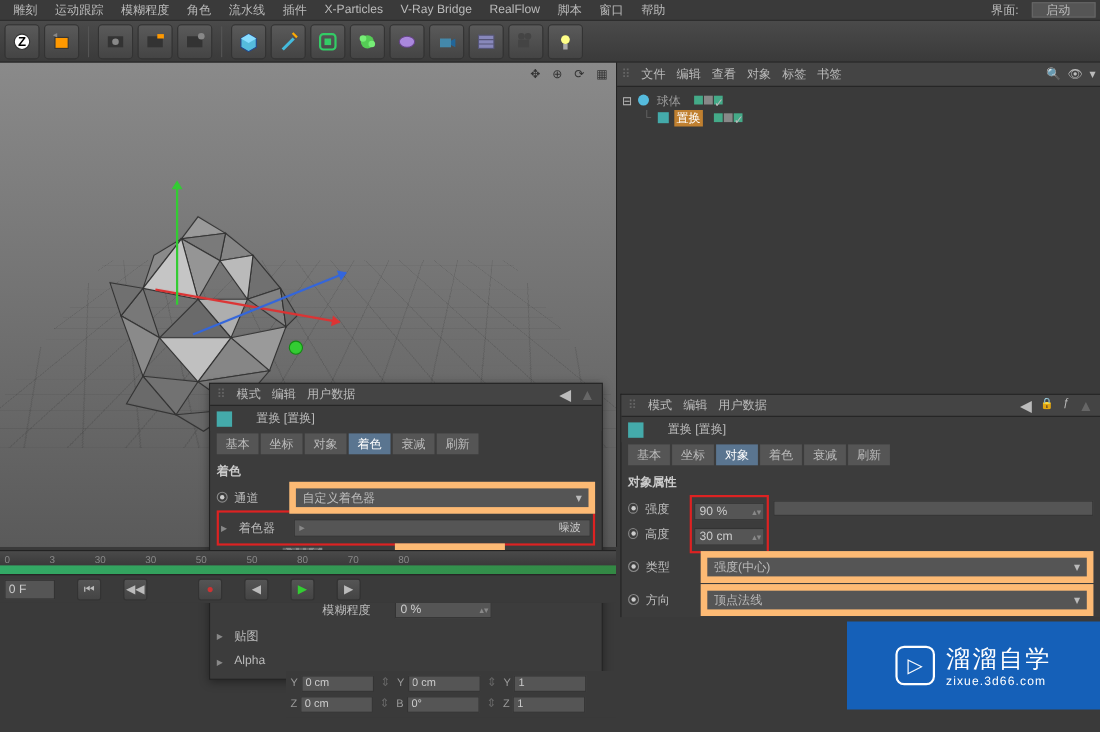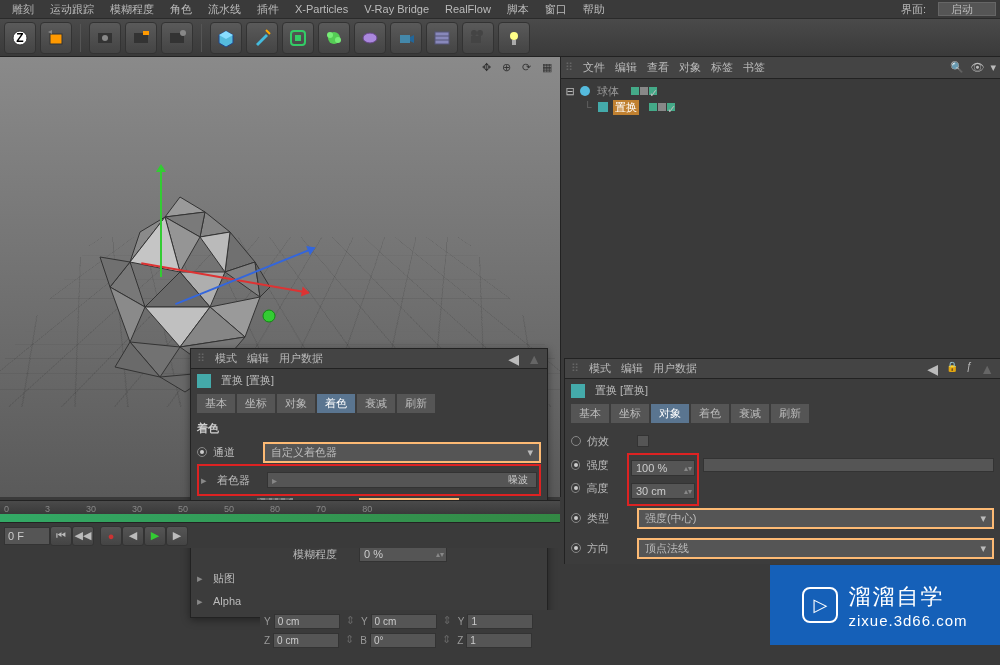--- a/index.html
+++ b/index.html
@@ -29,59 +29,59 @@
 .hier-row .name { color: #999; padding: 0 2px; }
 .hier-row .name.selected { background: #c08030; color: #fff; }
 .hier-row .dots { margin-left: 6px; display:flex; gap:1px; }
 .dot { width: 8px; height: 8px; }
 .dot.g { background: #4a8; }
 .dot.chk { background: #4a8; }
 
 .floating-panel { position: absolute; background: #3c3c3c; border: 1px solid #222; box-shadow: 0 2px 8px rgba(0,0,0,.4); }
 .fp-header { height: 20px; background: #444; display: flex; align-items: center; padding: 0 6px; gap: 10px; font-size: 11px; border-bottom: 1px solid #222; }
 .fp-header .arrows { margin-left: auto; display: flex; gap: 8px; font-size: 14px; }
-.fp-title-row { display: flex; align-items: center; padding: 4px 6px; gap: 10px; background: #3c3c3c; }
+.fp-title-row { display: flex; align-items: center; padding: 4px 6px; gap: 22px; background: #3c3c3c; }
 .fp-title-row .cube { width: 14px; height: 14px; background: #4aa; }
 .fp-tabs { display: flex; gap: 2px; padding: 2px 6px; }
 .fp-tab { background: #555; padding: 2px 8px; cursor: pointer; font-size: 11px; }
 .fp-tab.active { background: #5a7590; color: #fff; }
 .fp-section { padding: 4px 6px; }
 .fp-section-title { color: #ccc; padding: 2px 0 4px 0; font-weight: bold; }
 .fp-row { display: flex; align-items: center; height: 22px; gap: 6px; margin: 1px 0; }
 .fp-row .radio { width: 10px; height: 10px; border: 1px solid #888; border-radius: 50%; display:inline-block; position:relative; }
 .fp-row .radio.on::after { content:''; position:absolute; left:2px; top:2px; width:4px; height:4px; background:#ccc; border-radius:50%; }
 .fp-row .label { width: 44px; }
-.fp-row .dd { background: #555; border: 2px solid #fdba74; padding: 1px 6px; flex:1; display:flex; align-items:center; }
+.fp-row .dd { background: #555; border: 6px solid #fdba74; padding: 1px 6px; flex:1; display:flex; align-items:center; }
 .fp-row .dd .arr { margin-left:auto; }
 .fp-row .bar { flex:1; height: 16px; background: #555; border: 1px solid #333; display:flex; align-items:center; justify-content:center; color:#ccc; font-size:10px; position:relative; }
 .fp-row .spin { width: 88px; height: 16px; background: #555; border: 1px solid #333; display:flex; align-items:center; padding: 0 4px; color:#ccc; position:relative; }
 .fp-row .spin .upd { position:absolute; right:2px; font-size:8px; color:#888; }
 .fp-row .tri { color:#888; width:10px; }
 .red-box { border: 2px solid #d22; padding: 2px; }
 .noise-thumb { width: 36px; height: 36px; background: repeating-conic-gradient(#888 0deg 10deg, #666 10deg 20deg); margin:2px 0 2px 60px; }
 
 .bottom-right-panel { position: absolute; right:0; top:358px; width: 436px; background:#3c3c3c; border-top:1px solid #222; border-left:1px solid #222; }
 
 .timeline { position: absolute; left:0; top: 500px; width: 560px; background:#3a3a3a; }
 .tl-ruler { height: 14px; background: linear-gradient(#4a4a4a,#3a3a3a); display:flex; font-size:9px; color:#888; align-items:flex-end; padding: 0 4px; gap:36px; border-top:1px solid #222; }
 .tl-track { height: 8px; background: linear-gradient(90deg,#3a6,#384); }
-.tl-controls { height: 26px; display:flex; align-items:center; gap:0; padding:2px 4px; background:#3a3a3a; border-top:1px solid #222; }
+.tl-controls { height: 26px; display:flex; align-items:center; gap:20px; padding:2px 4px; background:#3a3a3a; border-top:1px solid #222; }
 .tl-field { width:46px; height:18px; background:#555; border:1px solid #333; color:#ccc; padding:0 3px; display:flex; align-items:center; }
 .tl-btn { width:22px; height:20px; background:linear-gradient(#555,#444); border:1px solid #333; border-radius:3px; display:flex; align-items:center; justify-content:center; cursor:pointer; }
 
 .coord-bar { position: absolute; left: 260px; top: 610px; width: 300px; display:flex; flex-wrap:wrap; gap:2px 6px; background:#3a3a3a; padding:4px; }
 .coord-item { display:flex; align-items:center; gap:3px; }
 .coord-item .lbl { color:#999; font-size:10px; }
 .coord-item input { width:66px; height:15px; background:#555; border:1px solid #333; color:#ccc; font-size:10px; padding:0 3px; }
 
 .watermark { position:absolute; right:0; bottom:20px; width:230px; height:80px; background:#1560b8; display:flex; align-items:center; justify-content:center; gap:10px; color:#fff; }
 .watermark .logo { width:36px; height:36px; border:2px solid #fff; border-radius:8px; display:flex; align-items:center; justify-content:center; font-size:18px; }
 .watermark .txt { display:flex; flex-direction:column; }
 .watermark .txt .big { font-size:22px; letter-spacing:2px; }
-.watermark .txt .small { font-size:15px; letter-spacing:1px; }
+.watermark .txt .small { font-size:11px; letter-spacing:1px; }
 
 .slider-long { flex:1; height:14px; background:#555; border:1px solid #333; }
 .checkbox { width:12px; height:12px; background:#555; border:1px solid #333; }
 
 
 .grid-floor { position:absolute; inset:0; background:
   linear-gradient(#8a8a8a,#5a5a5a);
 }
 .grid-floor::before { content:''; position:absolute; inset:0;
   background-image:
@@ -401,40 +401,36 @@
   </div>
   <div class="fp-tabs">
     <div class="fp-tab">基本</div>
     <div class="fp-tab">坐标</div>
     <div class="fp-tab active">对象</div>
     <div class="fp-tab">着色</div>
     <div class="fp-tab">衰减</div>
     <div class="fp-tab">刷新</div>
   </div>
   <div class="fp-section">
-    <div class="fp-row">
-      <span class="radio"></span>
-      <span class="label">仿效</span>
-      <span class="checkbox"></span>
-    </div>
+    <div class="fp-section-title">对象属性</div>
     <div style="display:flex;align-items:flex-start;gap:0;">
       <div style="width:56px;">
         <div class="fp-row">
             <span class="radio on"></span>
             <span class="label">强度</span>
           </div>
         <div class="fp-row">
             <span class="radio on"></span>
             <span class="label">高度</span>
           </div>
       </div>
       <div class="red-box" style="padding:1px 2px;">
         <div class="fp-row">
             <div class="spin" style="width:64px">
-              <span>100 %</span>
+              <span>90 %</span>
               <span class="upd">▴▾</span>
             </div>
           </div>
         <div class="fp-row">
             <div class="spin" style="width:64px">
               <span>30 cm</span>
               <span class="upd">▴▾</span>
             </div>
           </div>
       </div>

